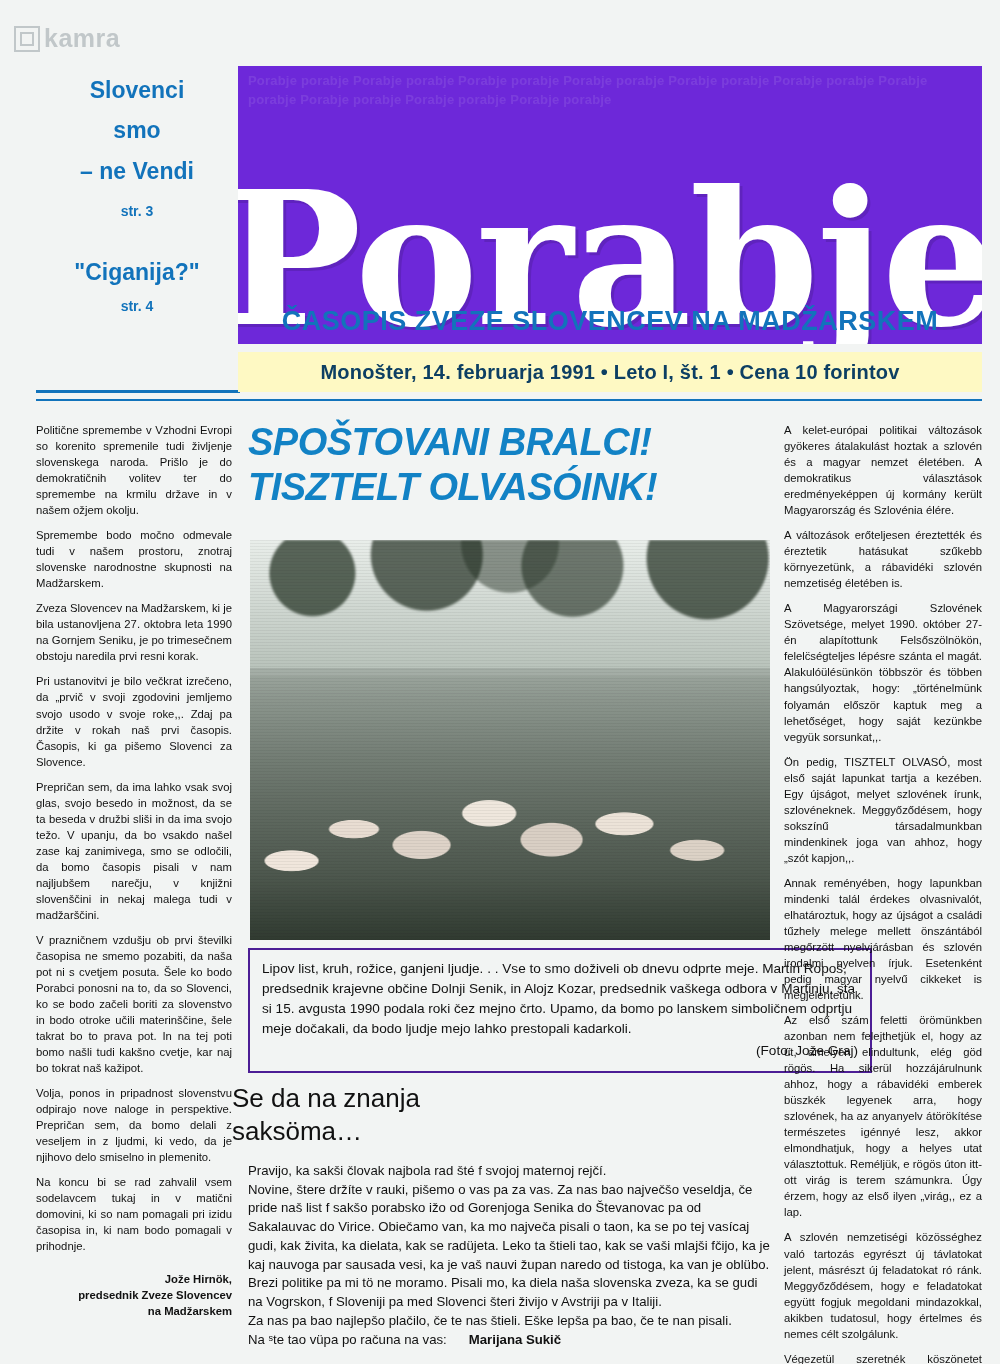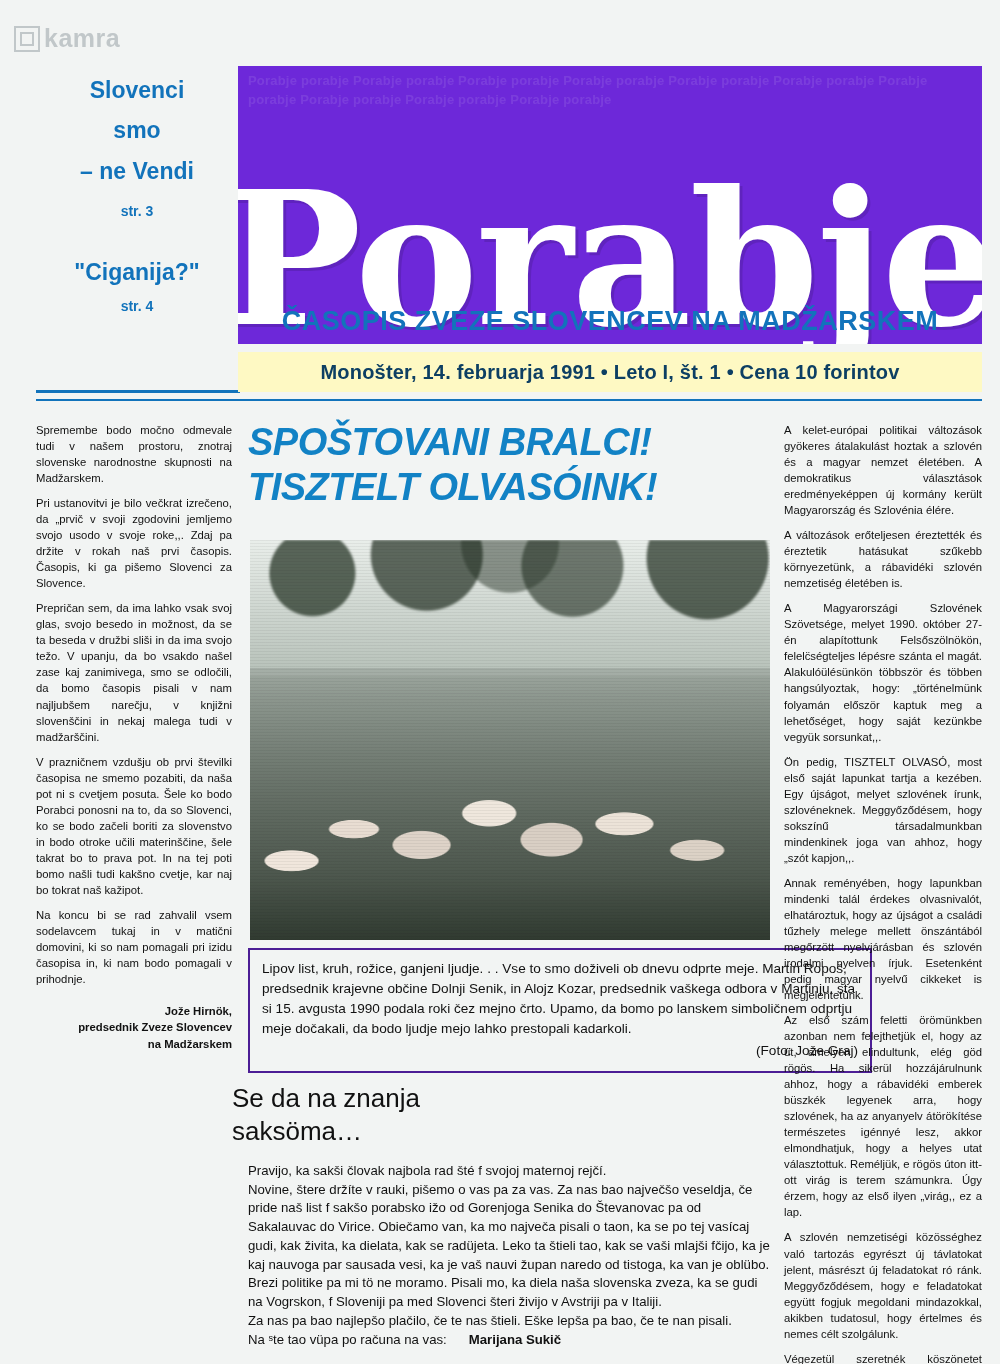--- a/index.html
+++ b/index.html
@@ -353,24 +353,27 @@
     <div class="issueline-band">
       <span class="issueline">Monošter, 14. februarja 1991 • Leto I, št. 1 • Cena  10 forintov</span>
     </div>
 
     <div class="hairline"></div>
   </div>
 
   <div class="content">
 
     <div class="col col-left">
+      <p>Politične spremembe v Vzhodni Evropi so korenito spremenile tudi življenje slovenskega naroda. Prišlo je do demokratičnih volitev ter do spremembe na krmilu države in v našem ožjem okolju.</p>
       <p>Spremembe bodo močno odmevale tudi v našem prostoru, znotraj slovenske narodnostne skupnosti na Madžarskem.</p>
+      <p>Zveza Slovencev na Madžarskem, ki je bila ustanovljena 27. oktobra leta 1990 na Gornjem Seniku, je po trimesečnem obstoju naredila prvi resni korak.</p>
       <p>Pri ustanovitvi je bilo večkrat izrečeno, da „prvič v svoji zgodovini jemljemo svojo usodo v svoje roke,,. Zdaj pa držite v rokah naš prvi časopis. Časopis, ki ga pišemo Slovenci za Slovence.</p>
       <p>Prepričan sem, da ima lahko vsak svoj glas, svojo besedo in možnost, da se ta beseda v družbi sliši in da ima svojo težo. V upanju, da bo vsakdo našel zase kaj zanimivega, smo se odločili, da bomo časopis pisali v nam najljubšem narečju, v knjižni slovenščini in nekaj malega tudi v madžarščini.</p>
       <p>V prazničnem vzdušju ob prvi številki časopisa ne smemo pozabiti, da naša pot ni s cvetjem posuta. Šele ko bodo Porabci ponosni na to, da so Slovenci, ko se bodo začeli boriti za slovenstvo in bodo otroke učili materinščine, šele takrat bo to prava pot. In na tej poti bomo našli tudi kakšno cvetje, kar naj bo tokrat naš kažipot.</p>
+      <p>Volja, ponos in pripadnost slovenstvu odpirajo nove naloge in perspektive. Prepričan sem, da bomo delali z veseljem in z ljudmi, ki vedo, da je njihovo delo smiselno in plemenito.</p>
       <p>Na koncu bi se rad zahvalil vsem sodelavcem tukaj in v matični domovini, ki so nam pomagali pri izidu časopisa in, ki nam bodo pomagali v prihodnje.</p>
       <div class="signature signature-left">
         <div>Jože Hirnök,</div>
         <div>predsednik Zveze Slovencev</div>
         <div>na Madžarskem</div>
       </div>
     </div>
 
     <div class="headline">
       <div>SPOŠTOVANI BRALCI!</div>

